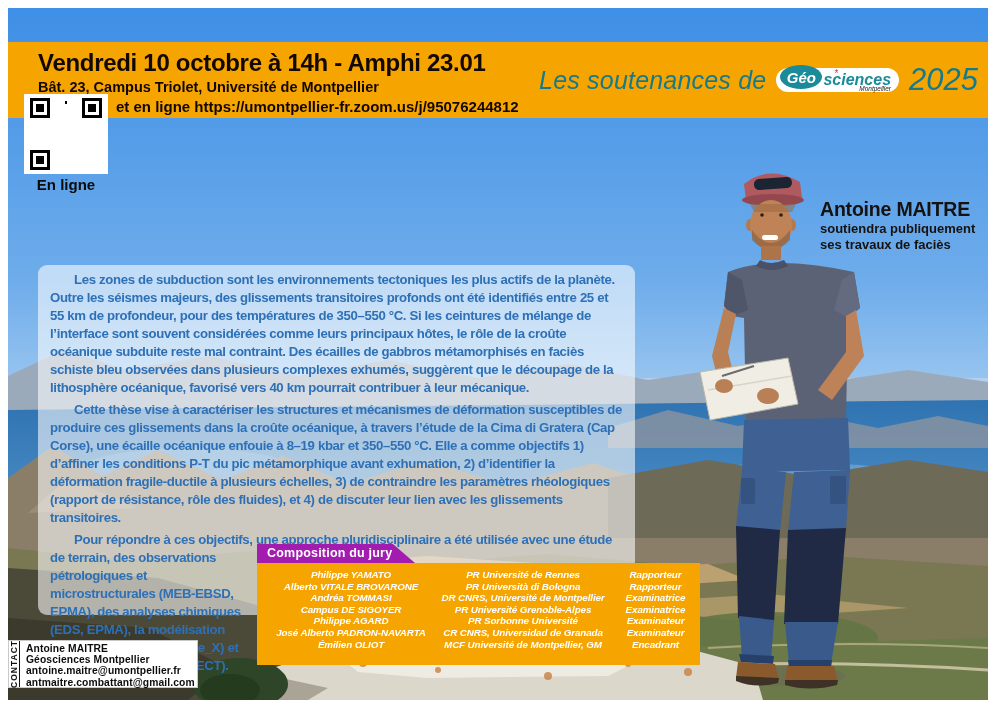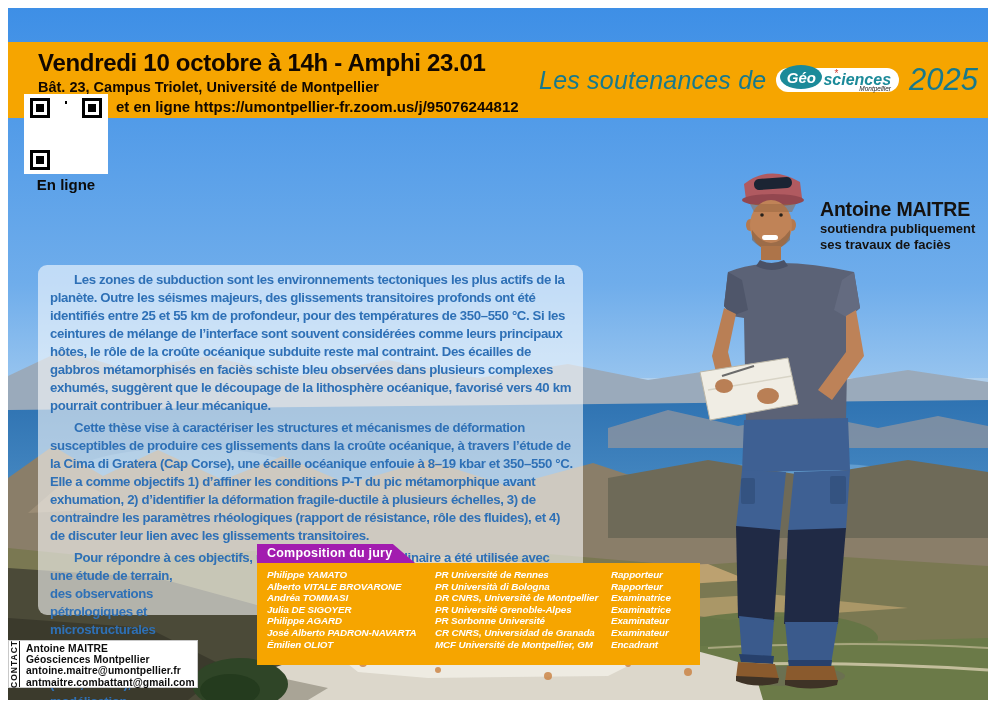--- a/index.html
+++ b/index.html
@@ -32,29 +32,29 @@
   .title-block { position:absolute; left:112px; top:152px; z-index:3; color:#fff; text-shadow:0 1px 4px rgba(20,40,80,.35); }
   .title-l { font-size:33px; font-weight:bold; letter-spacing:-0.8px; line-height:37px; }
   .title-sub { font-size:20px; font-weight:bold; letter-spacing:-0.3px; margin-top:5px; margin-left:5px; }
 
   
   .candidate { position:absolute; left:812px; top:190px; z-index:3; color:#151210; }
   .cand-name { font-size:19.5px; font-weight:bold; letter-spacing:-0.2px; }
   .cand-sub { font-size:13px; font-weight:bold; line-height:15.5px; }
 
   
-  .abstract-box { position:absolute; left:30px; top:257px; width:545px; height:350px; background:rgba(255,255,255,.58); border-radius:9px; z-index:2; padding:6px 10px 4px 12px; }
+  .abstract-box { position:absolute; left:30px; top:257px; width:597px; height:350px; background:rgba(255,255,255,.58); border-radius:9px; z-index:2; padding:6px 10px 4px 12px; }
   .abstract-box p { font-size:13.2px; font-weight:bold; letter-spacing:-0.35px; line-height:18px; color:#2E70B6; text-indent:24px; margin-bottom:4px; }
   .strut { float:right; width:1px; height:34px; }
   .jury-spacer { float:right; clear:right; width:378px; height:120px; }
 
   
   .jury-tab { position:absolute; left:249px; top:536px; width:158px; height:19px; background:#a21caf; z-index:6; clip-path:polygon(0 0,86% 0,100% 100%,0 100%); color:#fff; font-weight:bold; font-size:12.5px; padding:2px 0 0 10px; letter-spacing:0.2px; }
   .jury-box { position:absolute; left:249px; top:555px; width:443px; height:102px; background:#F6A500; z-index:6; padding:6px 0 0 10px; }
-  .jury-row { display:grid; grid-template-columns:168px 176px 1fr; color:#fff; font-style:italic; font-weight:bold; font-size:9.8px; line-height:11.6px; letter-spacing:-0.1px; }
+  .jury-row { display:grid; grid-template-columns:168px 176px 1fr; color:#fff; font-style:italic; font-weight:bold; font-size:9.8px; line-height:11.6px; letter-spacing:-0.1px;text-align:center; }
 
   
   .contact-box { position:absolute; left:0; top:632px; width:190px; height:48px; background:#fff; z-index:6; display:flex; border:1px solid #c9c9c9; }
   .contact-side { width:15px; border-right:1.5px solid #111; display:flex; align-items:center; justify-content:center; }
   .contact-vert { writing-mode:vertical-rl; transform:rotate(180deg); font-size:8.5px; font-weight:bold; letter-spacing:1px; color:#111; }
   .contact-lines { padding:2px 4px 2px 6px; color:#0d0d0d; font-size:10.3px; font-weight:bold; line-height:11.2px; letter-spacing:0.1px; white-space:nowrap; }
 </style>
 </head>
 <body>
 
@@ -224,21 +224,21 @@
         <span>Alberto VITALE BROVARONE</span>
         <span>PR Università di Bologna</span>
         <span>Rapporteur</span>
       </div>
       <div class="jury-row">
         <span>Andréa TOMMASI</span>
         <span>DR CNRS, Université de Montpellier</span>
         <span>Examinatrice</span>
       </div>
       <div class="jury-row">
-        <span>Julia DE SIGOYER</span>
+        <span>Campus DE SIGOYER</span>
         <span>PR Université Grenoble-Alpes</span>
         <span>Examinatrice</span>
       </div>
       <div class="jury-row">
         <span>Philippe AGARD</span>
         <span>PR Sorbonne Université</span>
         <span>Examinateur</span>
       </div>
       <div class="jury-row">
         <span>José Alberto PADRON-NAVARTA</span>

